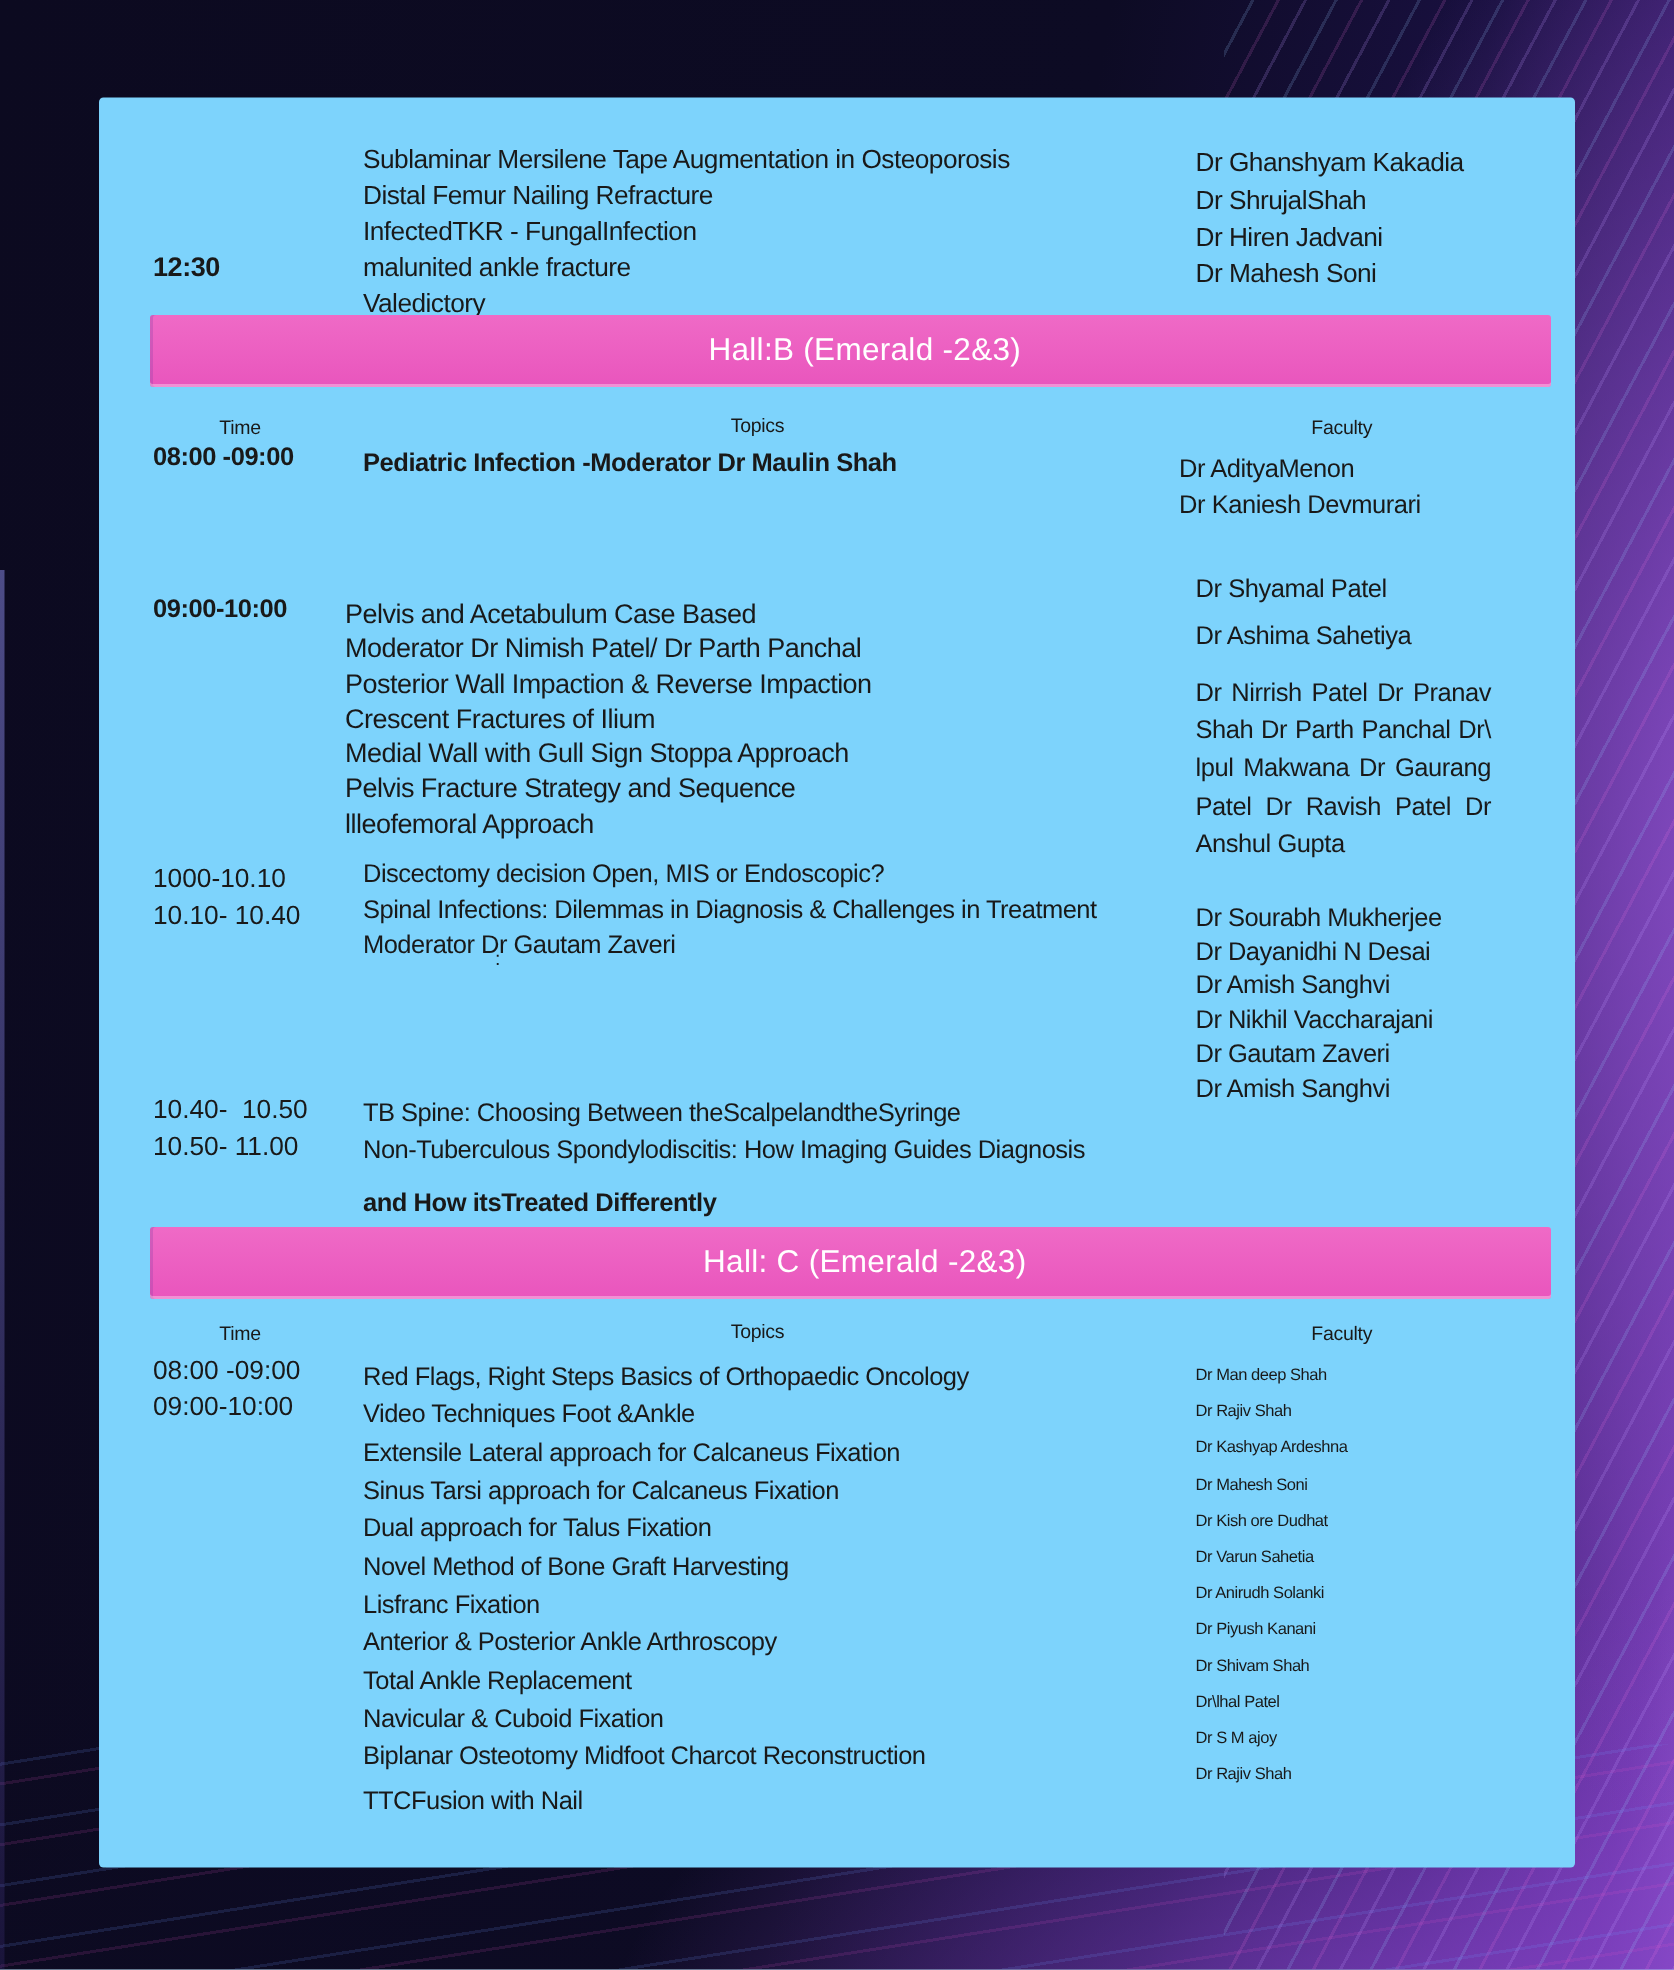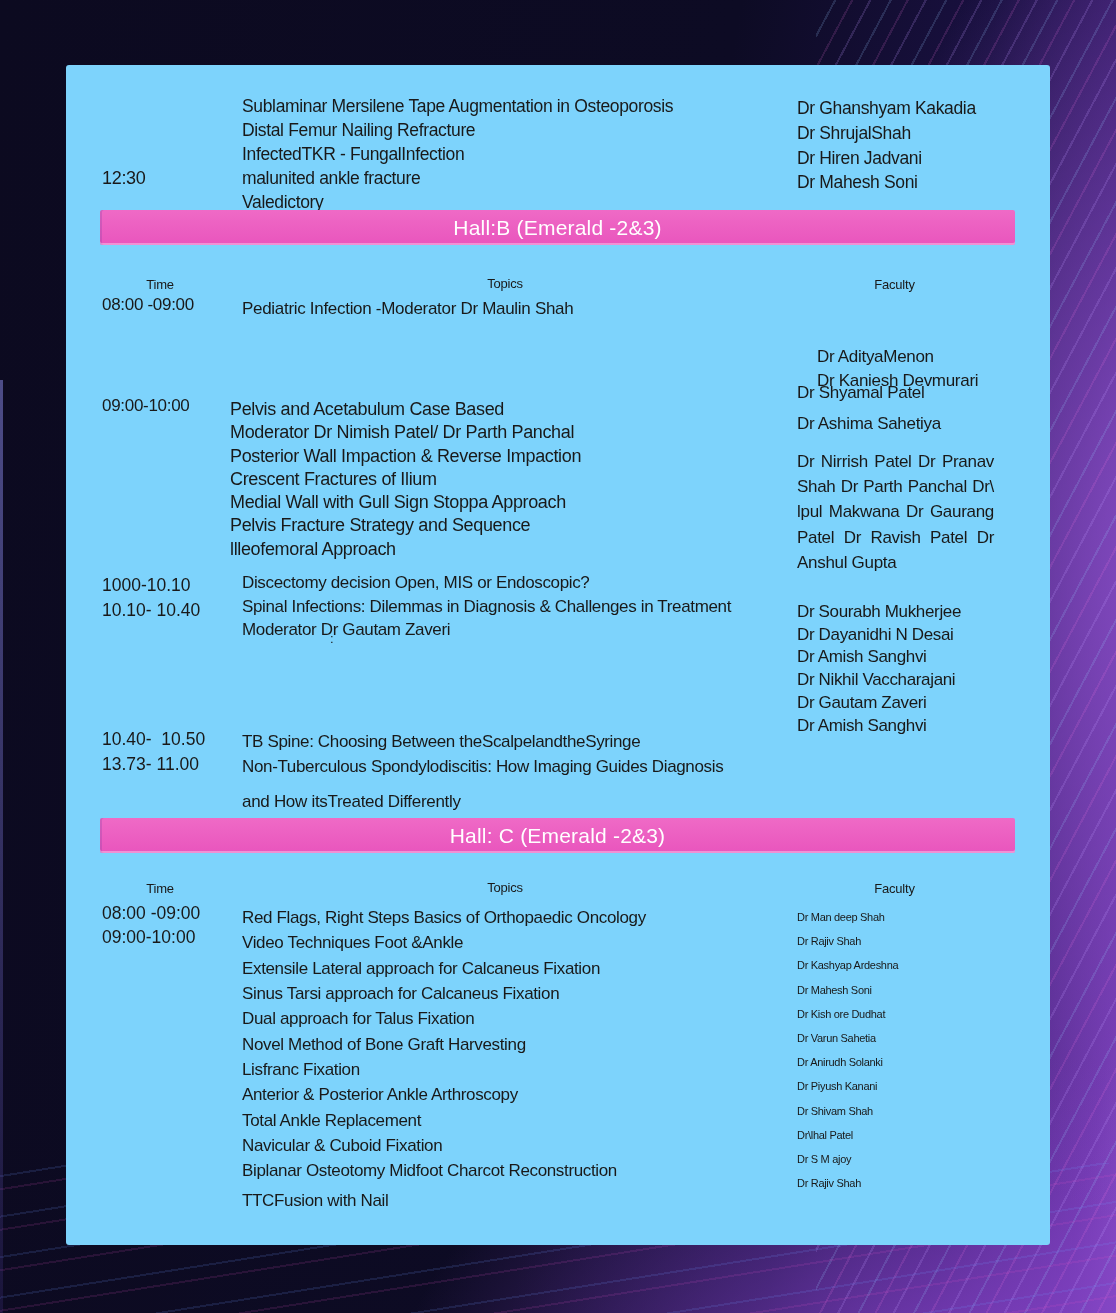--- a/index.html
+++ b/index.html
@@ -29,43 +29,44 @@
     opacity:.9;
   }
   .edge-line{position:absolute;left:0;top:380px;width:3px;height:933px;
     background:linear-gradient(180deg,rgba(130,130,220,0.55),rgba(80,60,160,0.2));}
   .page{
     position:absolute;left:66px;top:65px;width:984px;height:1180px;
     background:#7dd3fc;border-radius:3px;color:#191919;
   }
   .abs{position:absolute;}
   .lines div{white-space:pre-wrap;}
-  .txt{font-size:17px;letter-spacing:-0.3px;white-space:pre-wrap;}
+  .txt{font-size:17px;letter-spacing:-0.3px;white-space:pre-wrap;font-weight:bold;}
   .banner{
-    left:34px;width:915px;height:35px;border-radius:2px;
+    left:34px;width:915px;height:48px;border-radius:2px;
     background:linear-gradient(#ef6ac6,#e955bd);
     display:flex;align-items:center;justify-content:center;
     color:#ffffff;font-size:21px;letter-spacing:0.2px;
     box-shadow:inset 0 -2px 0 rgba(255,255,255,0.35), inset 2px 0 0 rgba(120,60,160,0.25);
+    padding-left:19px;
   }
   .hdr{font-size:13px;text-align:center;letter-spacing:-0.2px;}
 
   
   #top-topics{left:176px;top:29px;font-size:17.5px;line-height:24px;letter-spacing:-0.35px;}
   #top-time{left:36px;top:103px;font-size:18px;}
   #top-faculty{left:731px;top:31px;font-size:17.5px;line-height:24.8px;letter-spacing:-0.35px;}
 
   
   #banner-b{top:145px;}
   #hdr-b-time{left:34px;top:212px;width:120px;}
   #hdr-b-topics{left:176px;top:211px;width:526px;}
   #hdr-b-fac{left:731px;top:212px;width:195px;}
   #b-r1-time{left:36px;top:230px;}
   #b-r1-topic{left:176px;top:234px;}
-  #b-r1-fac{left:751px;top:236px;line-height:24px;font-size:17px;letter-spacing:-0.3px;margin-top:44px;}
+  #b-r1-fac{left:720px;top:236px;line-height:24px;font-size:17px;letter-spacing:-0.3px;}
   #b-r2-time{left:36px;top:331px;}
   #b-r2-topics{left:164px;top:333px;font-size:18px;line-height:23.3px;letter-spacing:-0.35px;}
   #b-r2-fac-top{left:731px;top:313px;font-size:17px;line-height:30.5px;letter-spacing:-0.3px;}
   #b-r2-fac-just{left:731px;top:384px;width:197px;font-size:17px;line-height:25.2px;
     letter-spacing:-0.3px;text-align:justify;}
   #b-r2-fac-list{left:731px;top:536px;font-size:17px;line-height:22.7px;letter-spacing:-0.35px;}
   #b-r3-times{left:36px;top:508px;font-size:17.5px;line-height:25.4px;}
   #b-r3-topics{left:176px;top:506px;font-size:17px;line-height:23.6px;letter-spacing:-0.35px;}
   #b-r3-colon{left:264px;top:566px;font-size:13px;}
   #b-r4-times{left:36px;top:662px;font-size:17.5px;line-height:24.8px;}
@@ -151,21 +152,21 @@
     </div>
   <div class="abs lines" id="b-r3-topics">
       <div>Discectomy decision Open, MIS or Endoscopic?</div>
       <div>Spinal Infections: Dilemmas in Diagnosis &amp; Challenges in Treatment</div>
       <div>Moderator Dr Gautam Zaveri</div>
     </div>
   <div class="abs" id="b-r3-colon">:</div>
 
   <div class="abs lines" id="b-r4-times">
       <div>10.40-  10.50</div>
-      <div>13.73- 11.00</div>
+      <div>10.50- 11.00</div>
     </div>
   <div class="abs lines" id="b-r4-topics">
       <div>TB Spine: Choosing Between theScalpelandtheSyringe</div>
       <div>Non-Tuberculous Spondylodiscitis: How Imaging Guides Diagnosis</div>
     </div>
   <div class="abs txt" id="b-r4-extra">and How itsTreated Differently</div>
 
   <div class="abs banner" id="banner-c">
     <span>Hall: C (Emerald -2&amp;3)</span>
   </div>

